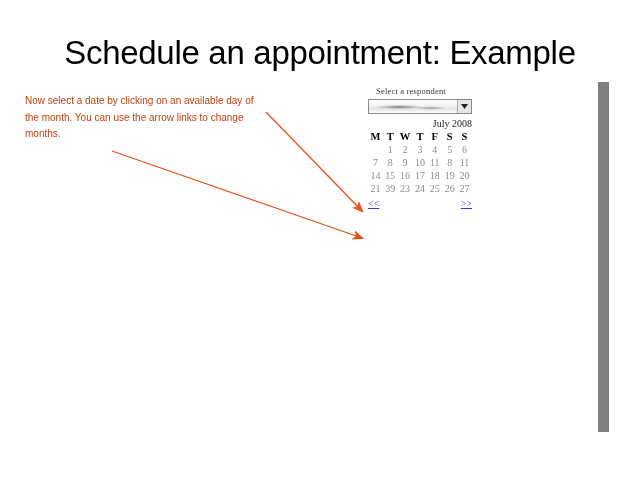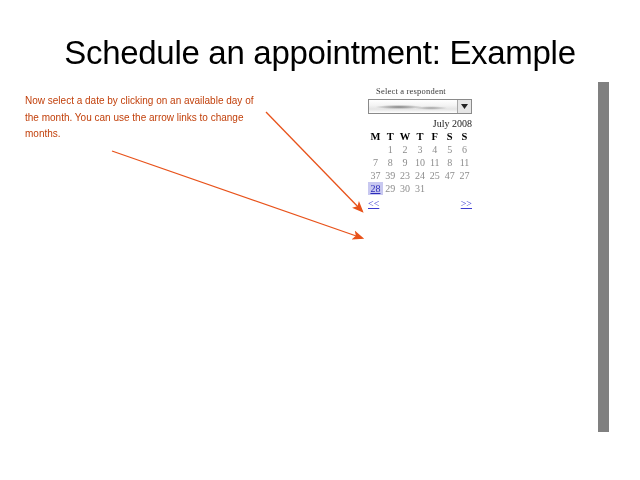--- a/index.html
+++ b/index.html
@@ -232,36 +232,36 @@
         <tr>
           <td>7</td>
           <td>8</td>
           <td>9</td>
           <td>10</td>
           <td>11</td>
           <td>8</td>
           <td>11</td>
         </tr>
         <tr>
-          <td>37</td>
+          <td>14</td>
+          <td>15</td>
+          <td>16</td>
+          <td>17</td>
+          <td>18</td>
+          <td>19</td>
+          <td>20</td>
+        </tr>
+        <tr>
+          <td>21</td>
           <td>39</td>
           <td>23</td>
           <td>24</td>
           <td>25</td>
-          <td>47</td>
+          <td>26</td>
           <td>27</td>
-        </tr>
-        <tr>
-          <td class="today">28</td>
-          <td>29</td>
-          <td>30</td>
-          <td>31</td>
-          <td class="empty"></td>
-          <td class="empty"></td>
-          <td class="empty"></td>
         </tr>
       </tbody>
     </table>
 
     <div class="cal-nav">
       <a>&lt;&lt;</a>
       <a>&gt;&gt;</a>
     </div>
   </div>
 

